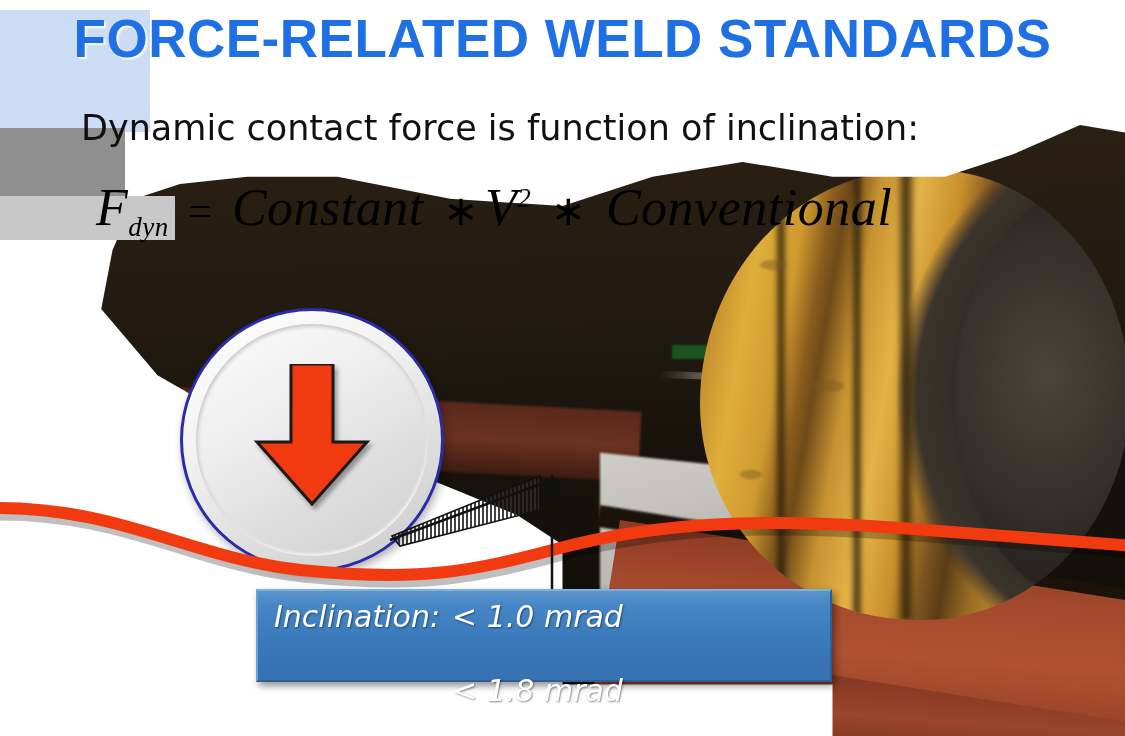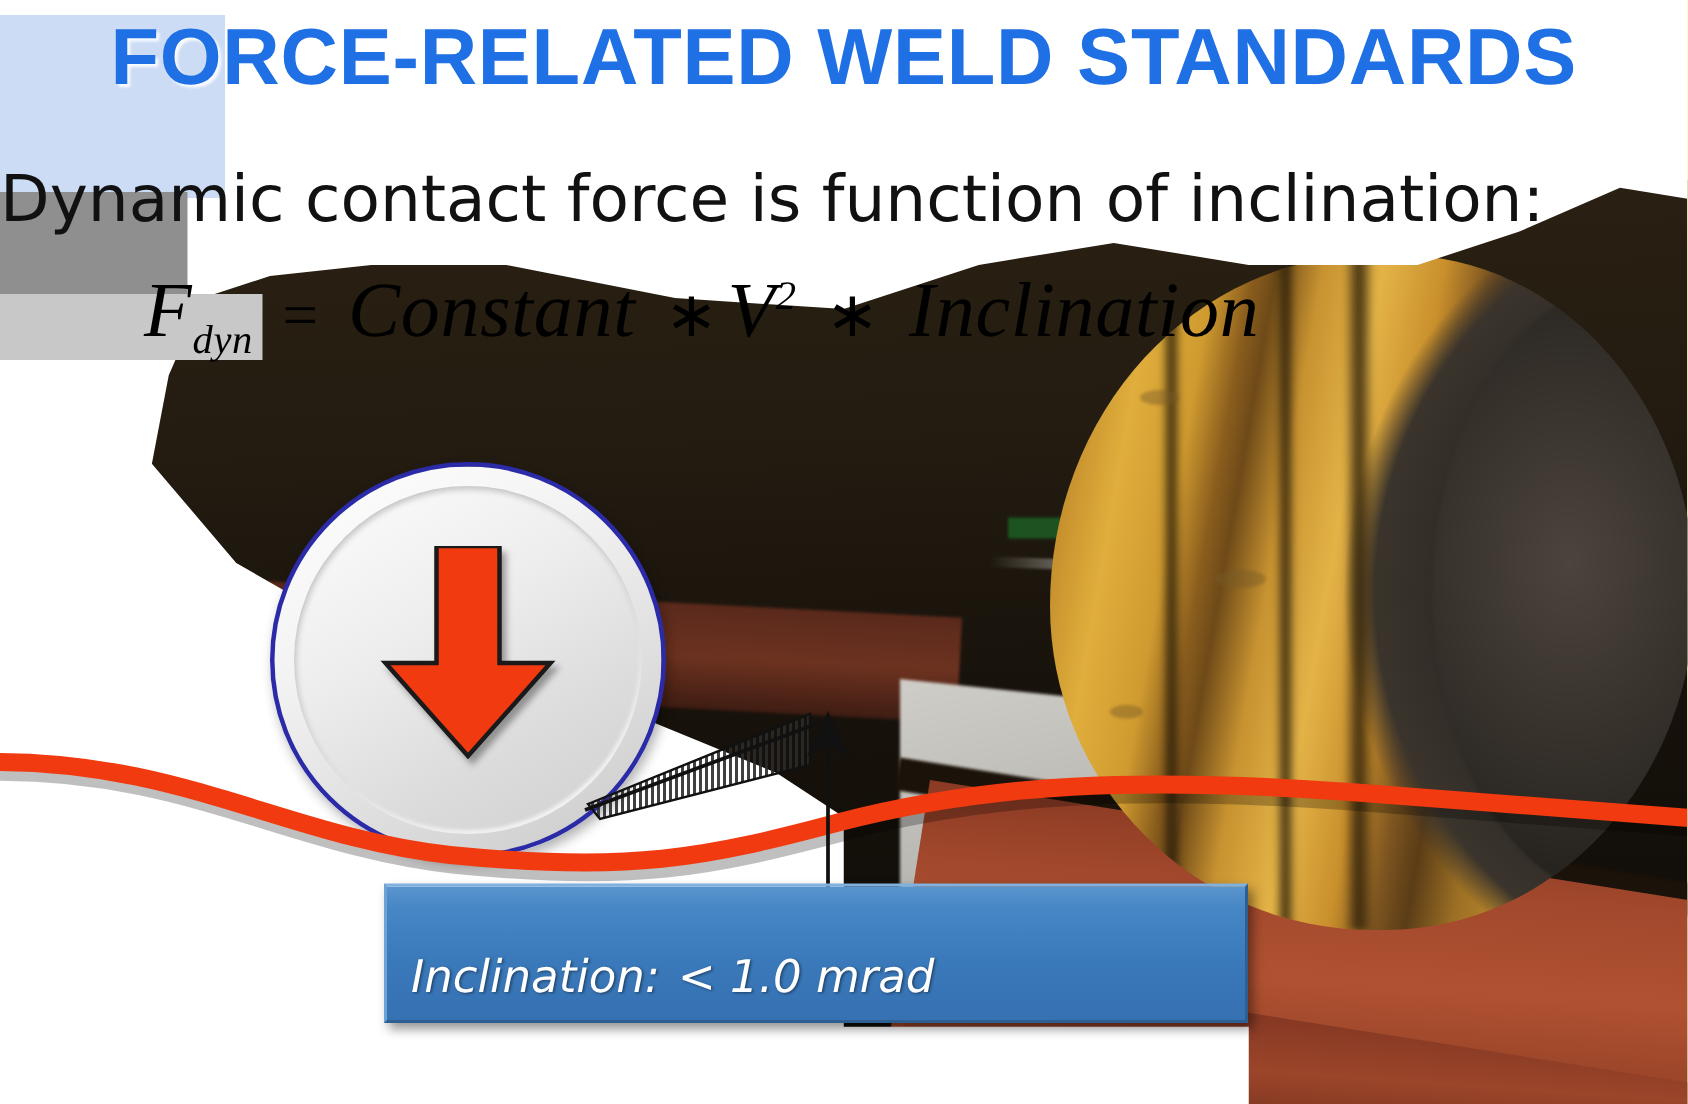--- a/index.html
+++ b/index.html
@@ -238,21 +238,21 @@
   }
 
   
   .subtitle {
     position: absolute;
     left: 0;
     top: 108px;
     width: 1000px;
     text-align: center;
     font-family: "DejaVu Sans", sans-serif;
-    font-size: 43px;
+    font-size: 35px;
     color: #111111;
     white-space: nowrap;
   }
   .formula {
     position: absolute;
     left: 96px;
     top: 178px;
     font-family: "Liberation Serif", serif;
     font-style: italic;
     font-size: 52px;
@@ -339,21 +339,21 @@
     height: 93px;
     box-sizing: border-box;
     border: 2px solid #2e5f92;
     border-top-color: #7fb0de;
     border-left-color: #6ba3d6;
     background: linear-gradient(180deg, #5a95cd 0%, #4787c6 16%, #3a79ba 55%, #3671b2 100%);
     box-shadow: 3px 4px 7px rgba(0,0,0,.42);
     padding: 6px 5px 6px 16px;
     display: flex;
     flex-direction: column;
-    justify-content: flex-start;
+    justify-content: center;
   }
   .banner-row {
     display: flex;
     align-items: baseline;
     font-family: "DejaVu Sans", sans-serif;
     font-style: italic;
     font-size: 30px;
     color: #ffffff;
     line-height: 1.25;
     text-shadow: 1px 1px 2px rgba(0,0,0,.45);
@@ -402,21 +402,21 @@
   <div class="title">FORCE-RELATED WELD STANDARDS</div>
 
   <div class="subtitle">Dynamic contact force is function of inclination:</div>
 
   <div class="formula">
     <span>F</span><span class="sub">dyn</span>
     <span class="op">=</span>
     <span>Constant</span>
     <span class="op">∗</span><span>V</span><span class="sup">2</span>
     <span class="op">∗</span>
-    <span>Inclination</span>
+    <span>Conventional</span>
   </div>
 
   <div class="force-button">
     <div class="inner-ring"></div>
     <svg class="arrow-down" viewBox="0 0 126 142">
       <polygon points="42,0 84,0 84,78 118,78 63,140 8,78 42,78" fill="#f23a10" stroke="#1a1a1a" stroke-width="3"></polygon>
     </svg>
   </div>
 
   <svg class="red-curve" viewBox="0 0 1125 190">
@@ -443,16 +443,17 @@
     <polygon points="182,14 196,44 182,37 168,44" fill="#111"></polygon>
   </svg>
 
   <div class="banner">
     <div class="banner-row row1">
       <span class="banner-label">Inclination:</span>
       <span class="banner-val">&lt; 1.0 mrad</span>
     </div>
     <div class="banner-row row2">
       <span class="banner-label">Inclination:</span>
+      <span class="banner-val">&lt; 1.8 mrad</span>
     </div>
   </div>
 
 </div>
 
 </body></html>

